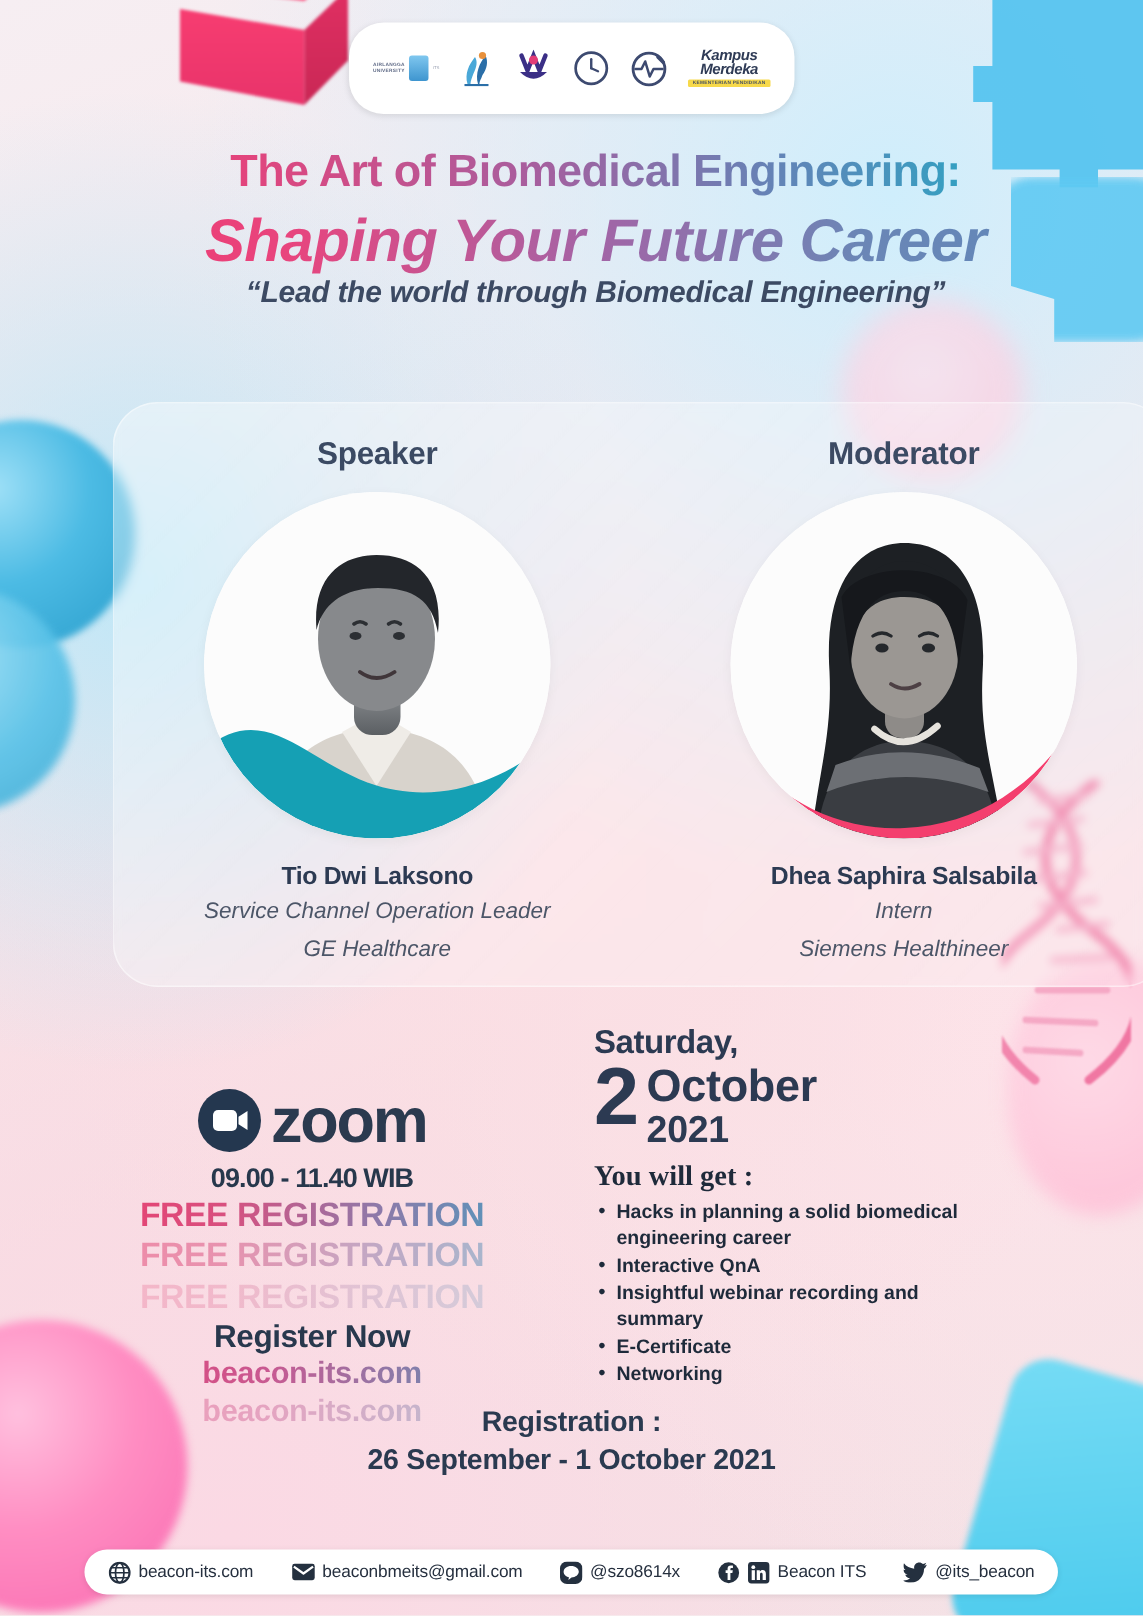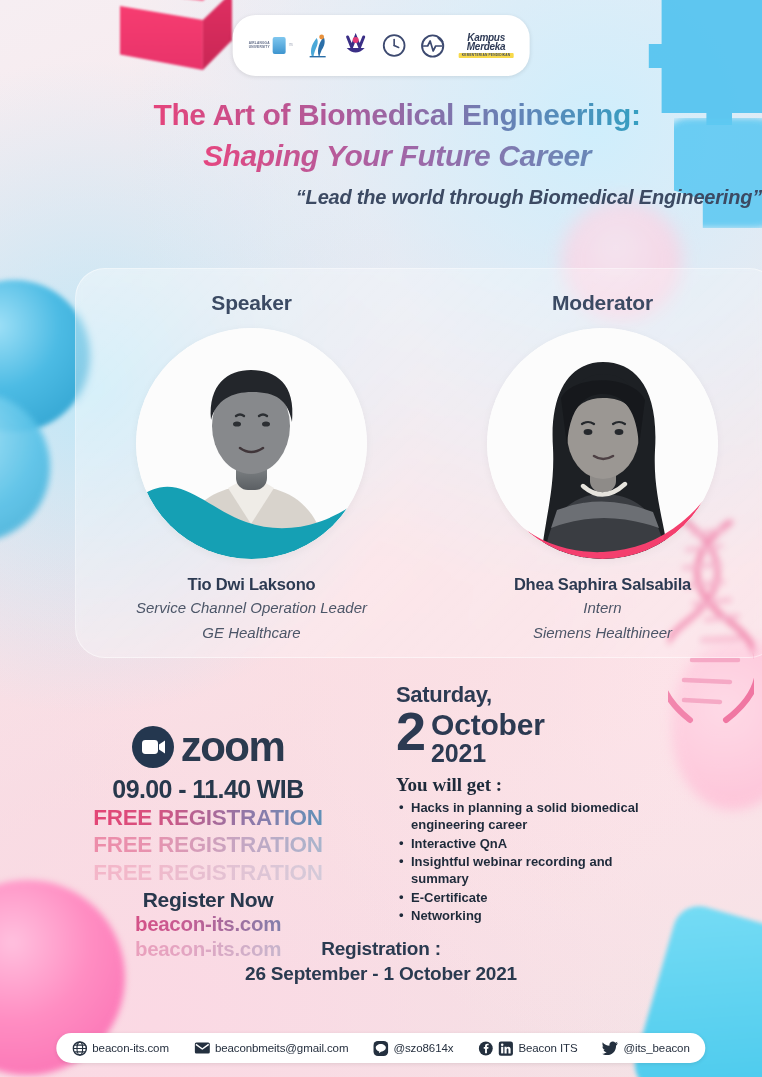--- a/index.html
+++ b/index.html
@@ -131,30 +131,28 @@
   
   .title-block{ position:absolute; top:98px; left:0; right:0; text-align:center; z-index:5;padding-left:32px; }
   .title-1{
     font-size:30px; font-weight:800; letter-spacing:-.4px; line-height:1.12;
     background:linear-gradient(90deg,#ef3a6b 0%,#e2457d 18%,#a85e9e 44%,#5f86b8 68%,#28a7c4 88%,#17a9c9 100%);
     -webkit-background-clip:text; background-clip:text; color:transparent;
     -webkit-text-fill-color:transparent;
   }
   .title-2{
     margin-top:7px;
-    font-size:30px; font-weight:800; font-style:italic; letter-spacing:-.4px;
+    font-size:40px; font-weight:800; font-style:italic; letter-spacing:-.4px;
     background:linear-gradient(90deg,#f0376d 0%,#e8457e 22%,#a364a6 50%,#6b86b6 74%,#5c88ba 100%);
     -webkit-background-clip:text; background-clip:text; color:transparent;
     -webkit-text-fill-color:transparent;
   }
   .title-3{
-    margin-top:13px;
     font-size:20px; font-weight:800; font-style:italic; color:#3c4a63;
     letter-spacing:-.2px;
-    text-align:right;
   }
 
   
   .panel{
     position:absolute; left:75px; top:268px; width:704px; height:390px;
     border-radius:30px;
     background:linear-gradient(135deg,rgba(255,255,255,.40),rgba(255,255,255,.14));
     border:1px solid rgba(255,255,255,.45);
     backdrop-filter:blur(3px);
     z-index:4;
@@ -169,21 +167,21 @@
   }
   .photo svg{ position:absolute; inset:0; }
   .pname{ margin-top:16px; font-size:16.5px; font-weight:800; color:#2c3a52; letter-spacing:-.2px; }
   .prole{ margin-top:4px; font-size:15px; font-style:italic; color:#4c5668; line-height:1.38; text-align:center; }
 
   
   .mid{ position:absolute; top:684px; left:0; right:0; height:260px; z-index:5; }
   .mid-left{ position:absolute; left:28px; top:0; width:360px; text-align:center;margin-top:39px; }
   .zoom-row{ display:flex; align-items:center; justify-content:center; gap:7px; }
   .zoom-word{ font-size:42px; font-weight:700; color:#2b3a4f; letter-spacing:-1.5px; }
-  .time{ margin-top:4px; font-size:25px; font-weight:700; color:#27384c; letter-spacing:-.6px; }
+  .time{ margin-top:4px; font-size:18px; font-weight:700; color:#27384c; letter-spacing:-.6px; }
   .freereg{
     font-size:22.5px; font-weight:800; letter-spacing:-.3px; line-height:1.22;
     background:linear-gradient(90deg,#ef3a6b 0%,#d8507f 34%,#8e79a9 62%,#37a7c6 100%);
     -webkit-background-clip:text; background-clip:text; color:transparent;
     -webkit-text-fill-color:transparent;
   }
   .freereg.f2{ opacity:.52; }
   .freereg.f3{ opacity:.24; }
   .regnow{ margin-top:2px; font-size:21px; font-weight:800; color:#28384d; letter-spacing:-.3px; }
   .site{

